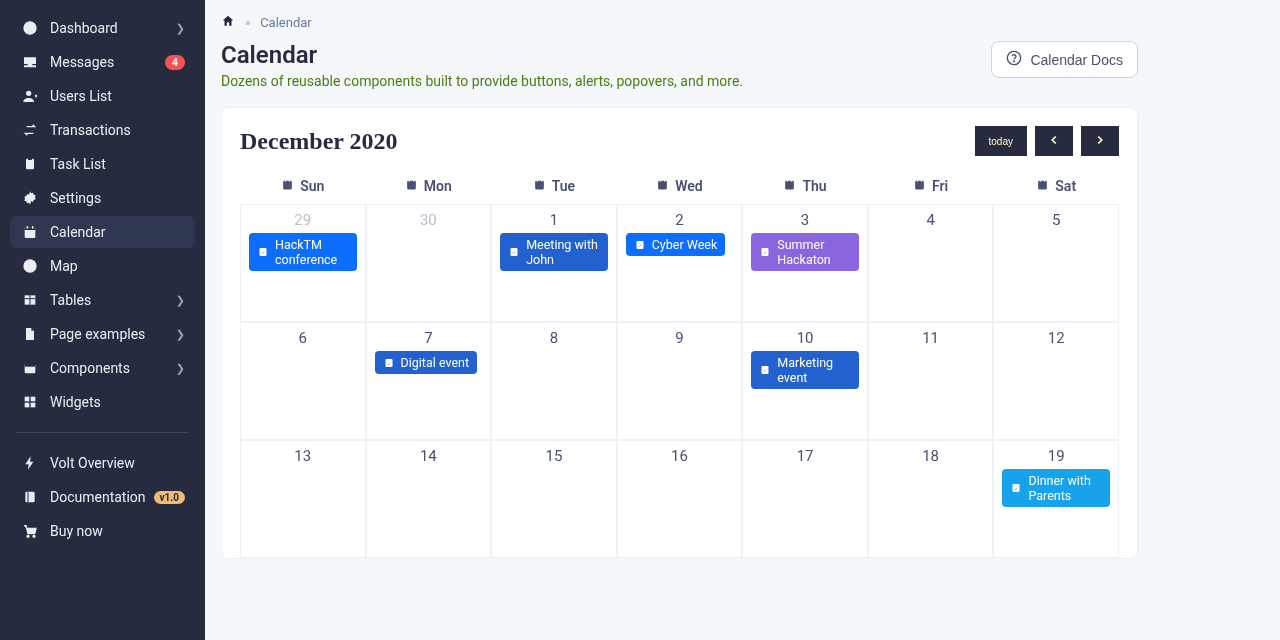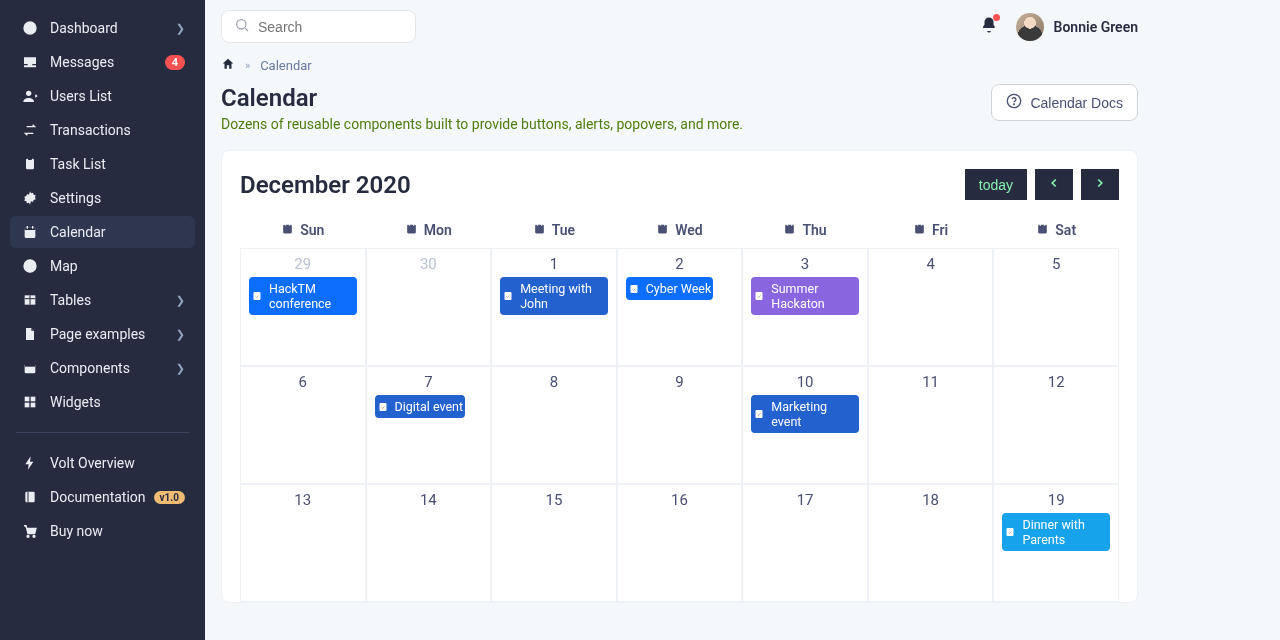--- a/index.html
+++ b/index.html
@@ -37,34 +37,34 @@
 .chev-sep { color: #93a5be; font-size: 11px; }
 
 .page-header { display: flex; align-items: flex-start; justify-content: space-between; margin-bottom: 18px; }
 .page-title { font-size: 24px; font-weight: 600; color: #262b40; margin-bottom: 4px; }
 .page-sub { color: #4d7c0f; font-size: 14px; }
 .docs-btn { border: 1px solid #d1d5db; background: #fff; color: #4a5073; padding: 8px 14px; border-radius: 8px; display: inline-flex; align-items: center; gap: 8px; cursor: pointer; font-size: 14px; }
 
 
 .card { background: #fff; border-radius: 8px; border: 1px solid #eef2f7; padding: 18px 18px 0 18px; }
 .cal-toolbar { display: flex; align-items: center; margin-bottom: 14px; }
-.cal-title { font-size: 24px; font-weight: 600; color: #262b40; }
+.cal-title { font-size: 24px; font-weight: 600; color: #262b40; font-family: Liberation Serif, serif; }
 .cal-nav { margin-left: auto; display: flex; gap: 8px; }
-.btn-dark { background: #262b40; color: #86efac; border: 0; padding: 7px 14px; border-radius: 0; font-size: 14px; cursor: pointer; }
+.btn-dark { background: #262b40; color: #fef9c3; border: 0; padding: 7px 14px; border-radius: 0; font-size: 10px; cursor: pointer; }
 .btn-dark.icon { padding: 7px 12px; display: inline-flex; align-items: center; }
 
 .cal-head { display: grid; grid-template-columns: repeat(7,1fr); }
 .cal-head-cell { text-align: center; padding: 8px 0 10px 0; color: #4a5073; font-weight: 600; font-size: 14px; display:flex; align-items:center; justify-content:center; gap:6px; }
 .cal-head-cell .mini-ic { color:#4a5073; }
 
 .cal-grid { display: grid; grid-template-columns: repeat(7,1fr); }
 .cell { border: 1px solid #eef2f7; min-height: 118px; padding: 6px 8px; display: flex; flex-direction: column; position: relative; }
 .daynum { text-align: center; font-size: 15px; color: #4a5073; margin-bottom: 4px; }
 .daynum.dim { color: #b8c1d1; }
-.event { display: inline-flex; align-items: center; gap: 6px; color: #fff; font-size: 12.5px; padding: 4px 2px; border-radius: 4px; margin-bottom: 4px; align-self: flex-start; cursor: pointer; }
+.event { display: inline-flex; align-items: center; gap: 6px; color: #fff; font-size: 12.5px; padding: 4px 8px; border-radius: 4px; margin-bottom: 4px; align-self: flex-start; cursor: pointer; }
 .ev-primary { background: #0d6efd; }
 .ev-secondary { background: #2361ce; }
 .ev-purple { background: #8965e0; }
 .ev-info { background: #17a2ec; }
 .ev-ic { width:12px; height:12px; display:inline-block; }
 
 .icon-svg { width: 16px; height: 16px; display: inline-block; }
 </style>
 </head>
 <body>
@@ -216,43 +216,20 @@
               <circle cx="18" cy="20" r="1.5" fill="currentColor"></circle>
               <path d="M3 4h3l3 12h10l2-8H7"></path>
             </svg>
           </span>
           <span class="nav-label">Buy now</span>
         </div>
       </div>
   </aside>
 
   <div class="main">
-    <div class="topbar">
-      <div class="search-wrap">
-        <span class="search-icon">
-          <svg class="icon-svg" viewBox="0 0 24 24" fill="none" stroke="currentColor" stroke-width="2">
-              <circle cx="11" cy="11" r="7"></circle>
-              <line x1="21" y1="21" x2="16.65" y2="16.65"></line>
-            </svg>
-        </span>
-        <input type="text" placeholder="Search" style="">
-      </div>
-      <div class="topbar-right">
-        <div class="bell">
-          <svg class="icon-svg" viewBox="0 0 24 24" fill="currentColor" style="width:18px;height:18px">
-              <path d="M12 2a6 6 0 00-6 6v3.6l-1.7 2.55A1 1 0 005.13 16h13.74a1 1 0 00.83-1.55L18 11.6V8a6 6 0 00-6-6zm0 20a2.5 2.5 0 002.45-2h-4.9A2.5 2.5 0 0012 22z"></path>
-            </svg>
-          <span class="bell-dot"></span>
-        </div>
-        <div class="user">
-          <div class="avatar"></div>
-          <span class="user-name">Bonnie Green</span>
-        </div>
-      </div>
-    </div>
 
     <div class="content">
       <div class="breadcrumb">
         <span class="home">
           <svg class="icon-svg" viewBox="0 0 24 24" fill="currentColor" style="width:14px;height:14px">
               <path d="M12 3l9 8h-3v9h-4v-6H10v6H6v-9H3z"></path>
             </svg>
         </span>
         <span class="chev-sep">»</span>
         <span>Calendar</span>

